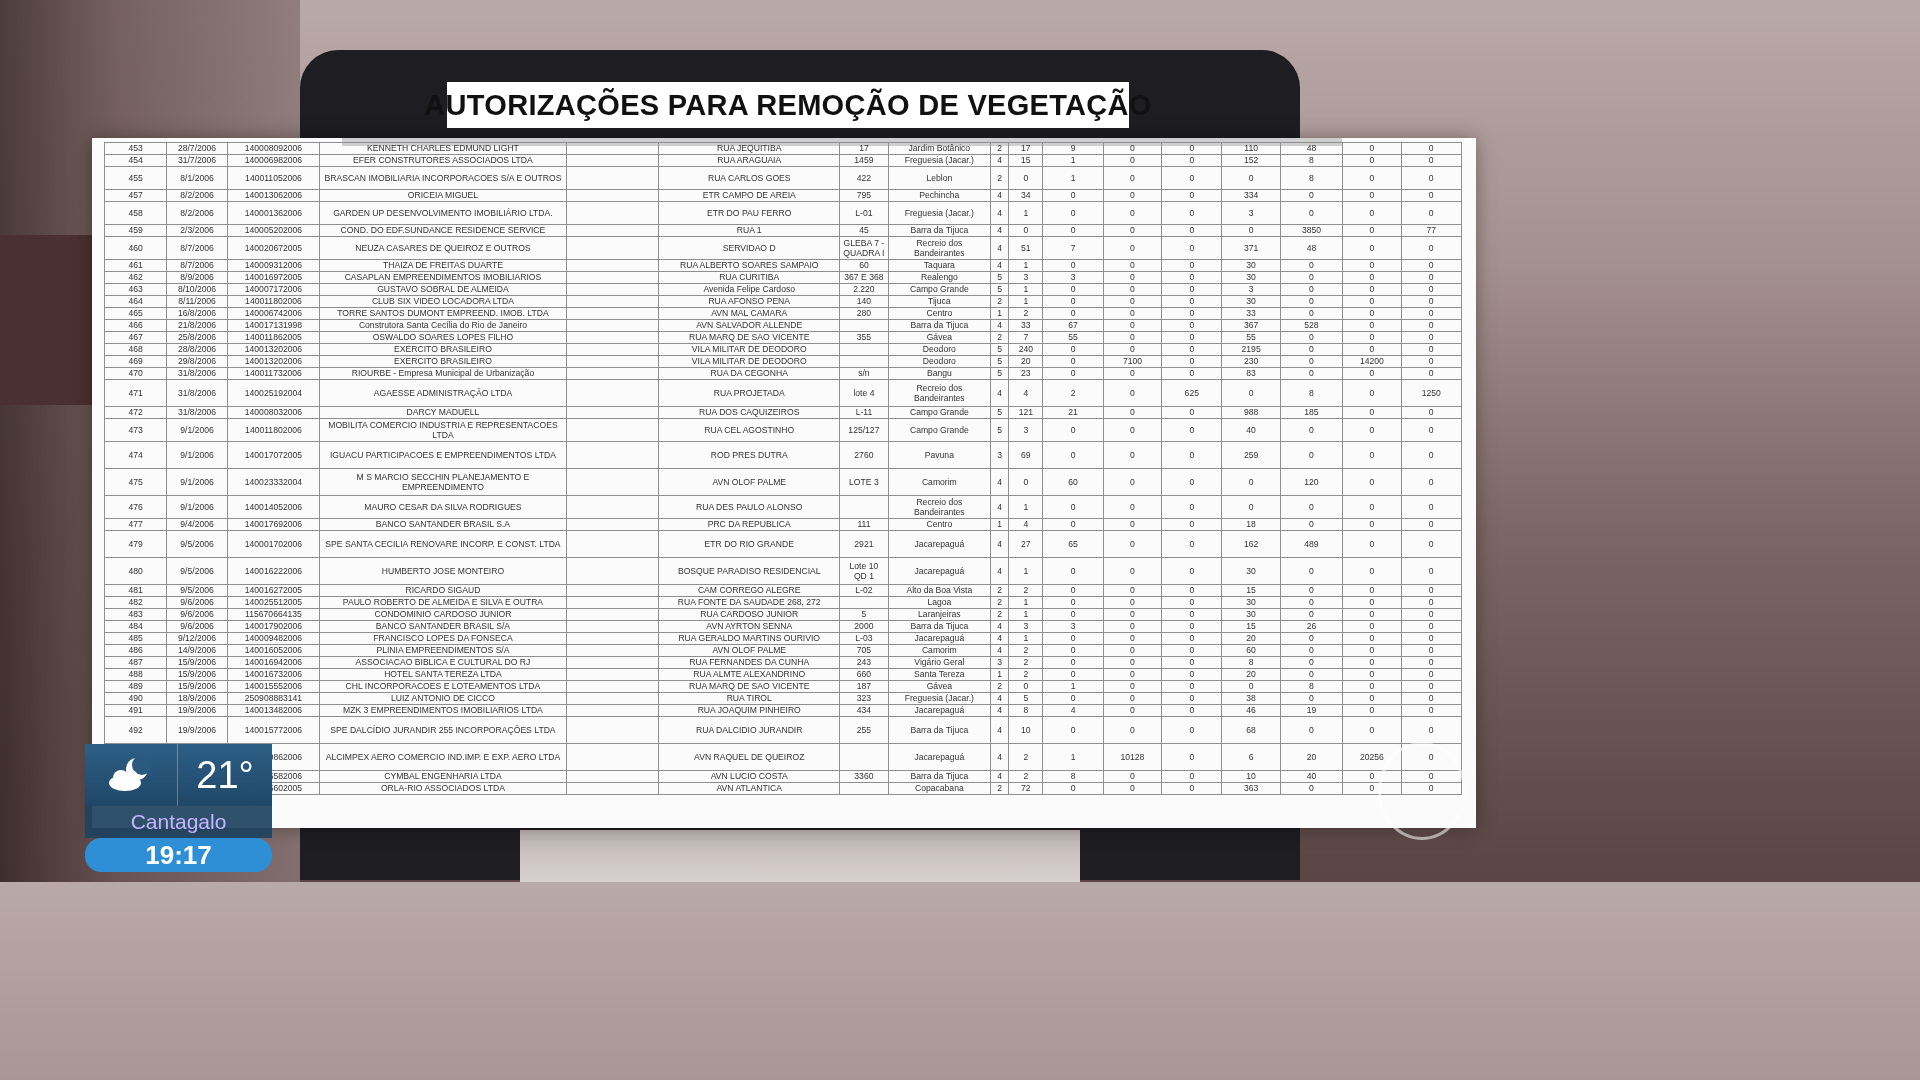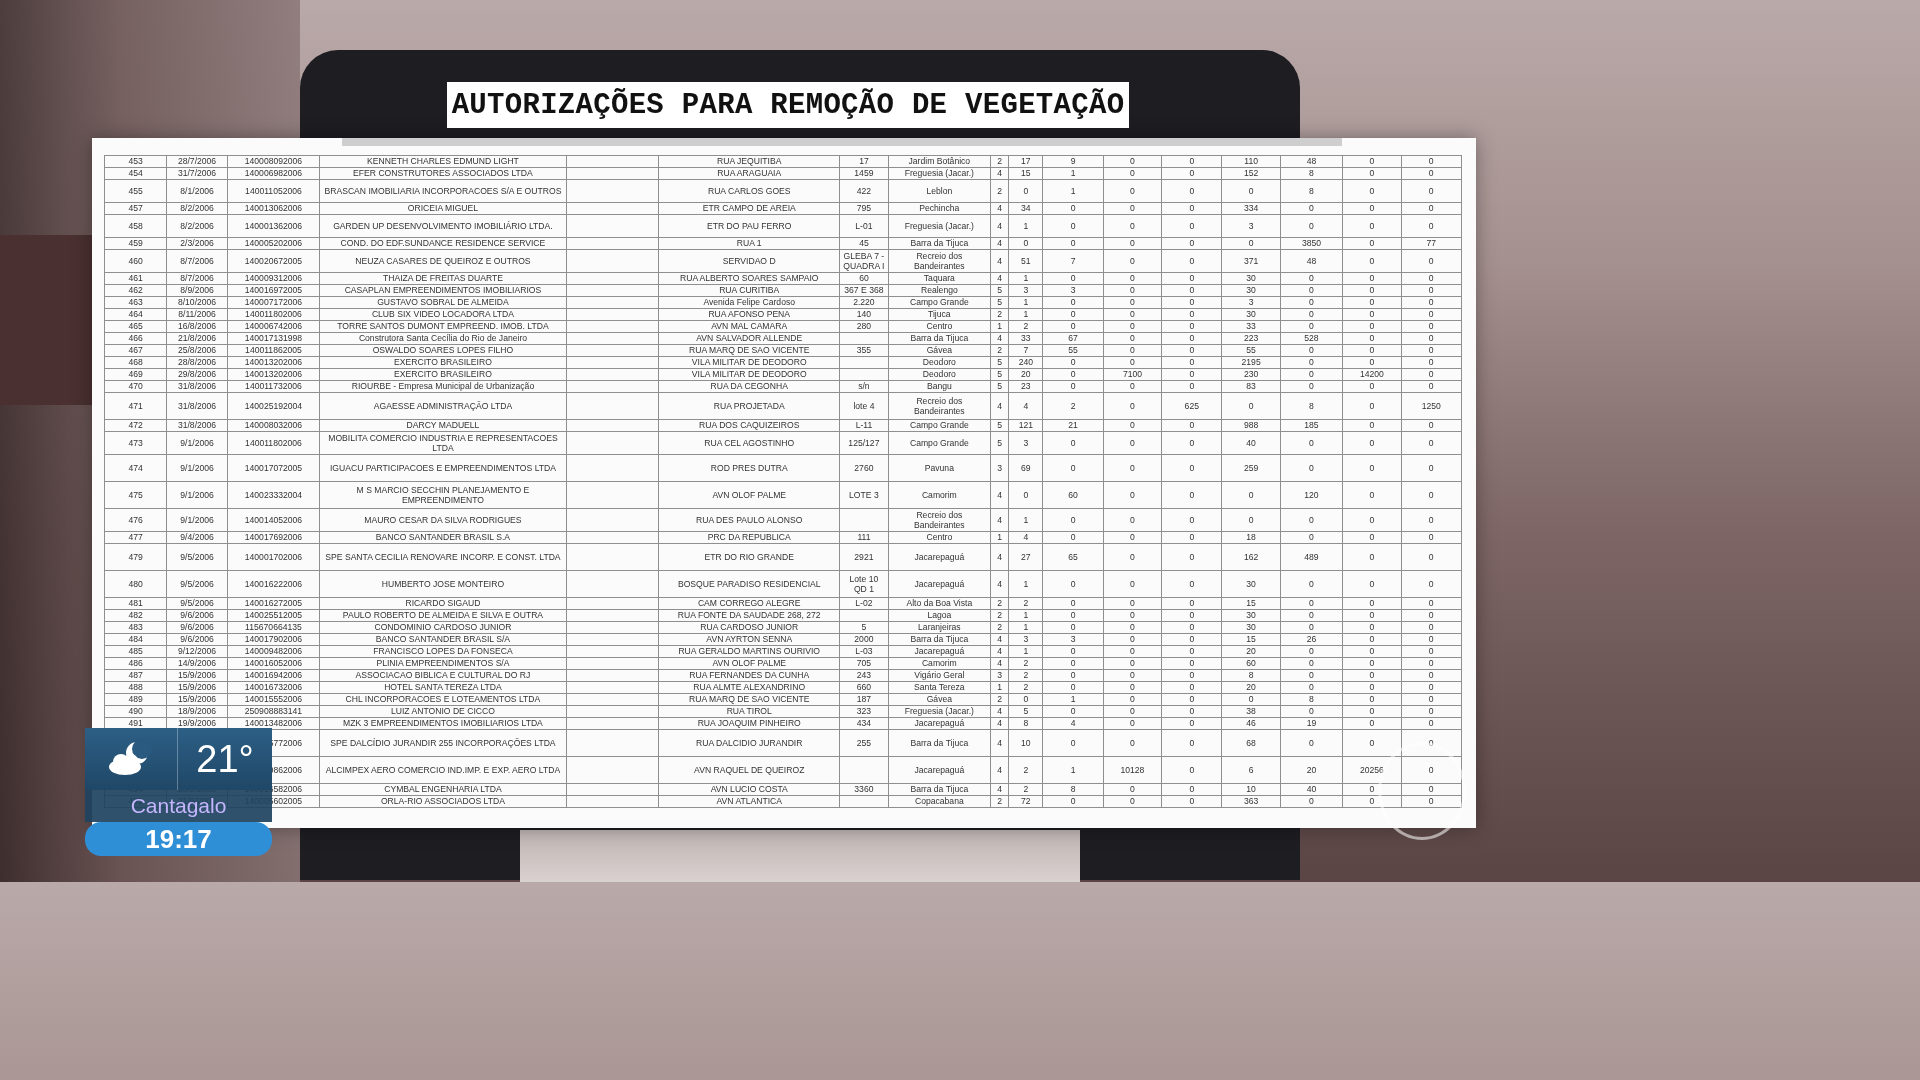--- a/index.html
+++ b/index.html
@@ -10,33 +10,33 @@
   }
   .wall-left { position:absolute; left:0; top:0; width:300px; height:882px;
     background: linear-gradient(90deg,#3a2a2a 0%,#6b5555 40%,#8a7676 100%); opacity:.85; }
   .shelf { position:absolute; left:0; top:235px; width:100px; height:170px; background:#4a3030; }
   .monitor { position:absolute; left:300px; top:50px; width:1000px; height:830px;
     background:#1d1d22; border-radius:38px 38px 0 0; }
   .monitor-base { position:absolute; left:520px; top:830px; width:560px; height:52px;
     background: linear-gradient(180deg,#bfb6b4,#d9d1cf); }
   .title-box { position:absolute; left:447px; top:82px; width:682px; height:46px; background:#fff;
     display:flex; align-items:center; justify-content:center; z-index:5; }
-  .title-box span { font-family:Liberation Mono, monospace; font-weight:bold; font-size:29px;
+  .title-box span { font-family:Liberation Sans, sans-serif; font-weight:bold; font-size:29px;
     color:#111; letter-spacing:0.3px; white-space:nowrap; }
   .sheet { position:absolute; left:92px; top:138px; width:1384px; height:690px; background:#fbfbfb;
     overflow:hidden; box-shadow:0 0 18px rgba(0,0,0,.35); }
   .hdr-strip { position:absolute; left:250px; top:-12px; width:1000px; height:20px; background:#c9c9c9; opacity:.9; }
-  table { border-collapse:collapse; position:absolute; left:12px; top:17px; width:1358px;
+  table { border-collapse:collapse; position:absolute; left:12px; top:4px; width:1358px;
     font-family:"Liberation Sans", sans-serif; font-size:8.6px; color:#333; table-layout:fixed; }
   td { border:1px solid #8f8f8f; text-align:center; padding:0 2px; line-height:10.5px; height:11px;
     white-space:nowrap; overflow:hidden; }
   tr.tall td { height:22px; white-space:normal; }
   tr.xtall td { height:26px; white-space:normal; }
   .weather { position:absolute; left:85px; top:728px; width:187px; height:128px; z-index:10; }
-  .w-top { display:flex; height:62px; background: linear-gradient(180deg,#2d5f86,#1f4767); }
+  .w-top { display:flex; height:62px; background: linear-gradient(180deg,#2d5f86,#1f4767); margin-top: 16px; }
   .w-icon { width:92px; display:flex; align-items:center; justify-content:center; position:relative; }
   .w-temp { flex:1; display:flex; align-items:center; justify-content:center; color:#fff;
     font-size:38px; font-family:"Liberation Sans", sans-serif; border-left:1px solid rgba(255,255,255,.3); }
   .w-city { height:32px; background: rgba(30,66,96,.92); color:#c4b5fd; font-size:21px;
     display:flex; align-items:center; justify-content:center; }
   .w-time { height:34px; background:#2f8fd6; color:#fff; font-size:26px; font-weight:bold;
     display:flex; align-items:center; justify-content:center;border-radius:16px; }
   .globo { position:absolute; left:1378px; top:742px; width:82px; height:92px; border:3px solid rgba(255,255,255,.55);
     border-radius:50%; z-index:10; }
 </style>
@@ -310,21 +310,21 @@
           <td>Construtora Santa Cecília do Rio de Janeiro</td>
           <td></td>
           <td>AVN SALVADOR ALLENDE</td>
           <td></td>
           <td>Barra da Tijuca</td>
           <td>4</td>
           <td>33</td>
           <td>67</td>
           <td>0</td>
           <td>0</td>
-          <td>223</td>
+          <td>367</td>
           <td>528</td>
           <td>0</td>
           <td>0</td>
         </tr>
         <tr>
           <td>467</td>
           <td>25/8/2006</td>
           <td>140011862005</td>
           <td>OSWALDO SOARES LOPES FILHO</td>
           <td></td>

